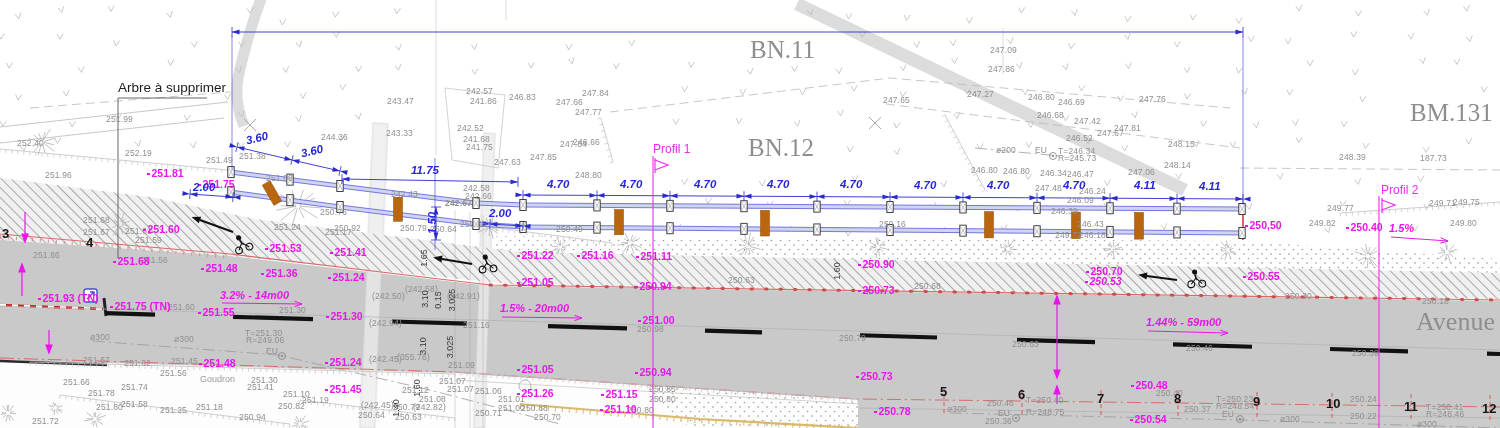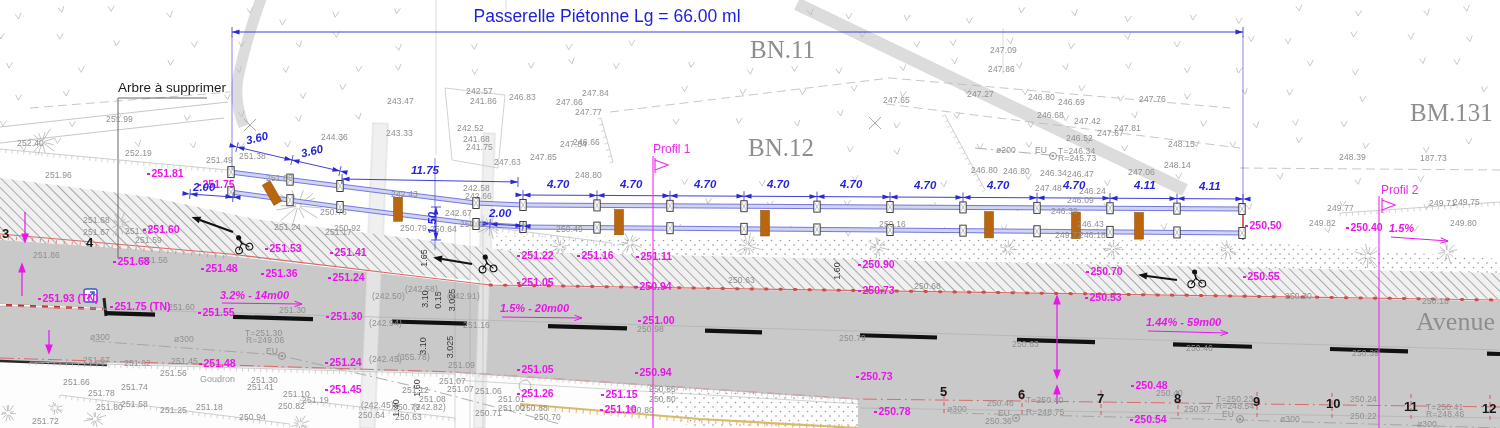--- a/index.html
+++ b/index.html
@@ -1124,21 +1124,21 @@
       <span class="lbl g" style="left: 582px; top: 89px;">247.84</span>
       <span class="lbl g" style="left: 556px; top: 98px;">247.66</span>
       <span class="lbl g" style="left: 575px; top: 108px;">247.77</span>
       <span class="lbl g" style="left: 560px; top: 140px;">247.84</span>
       <span class="lbl g" style="left: 530px; top: 153px;">247.85</span>
       <span class="lbl g" style="left: 494px; top: 158px;">247.63</span>
       <span class="lbl g" style="left: 575px; top: 171px;">248.80</span>
       <span class="lbl g" style="left: 391px; top: 190px;">242.43</span>
       <span class="lbl g" style="left: 463px; top: 184px;">242.58</span>
       <span class="lbl g" style="left: 465px; top: 192px;">242.66</span>
-      <span class="lbl g" style="left: 445px; top: 209px;">242.67</span>
+      <span class="lbl g" style="left: 445px; top: 199px; font-weight: bold;">242.67</span>
       <span class="lbl g" style="left: 460px; top: 220px;">250.65</span>
       <span class="lbl g" style="left: 400px; top: 224px;">250.79</span>
       <span class="lbl g" style="left: 430px; top: 225px;">250.64</span>
       <span class="lbl g" style="left: 556px; top: 225px;">250.49</span>
       <span class="lbl g" style="left: 266px; top: 174px;">251.08</span>
       <span class="lbl g" style="left: 320px; top: 208px;">250.76</span>
       <span class="lbl g" style="left: 325px; top: 228px;">251.17</span>
       <span class="lbl g" style="left: 274px; top: 223px;">251.24</span>
       <span class="lbl g" style="left: 334px; top: 224px;">250.92</span>
       <span class="lbl g" style="left: 883px; top: 96px;">247.65</span>
@@ -1285,21 +1285,21 @@
       <span class="lbl m" style="left: 635px; top: 281px;">250.94</span>
       <span class="lbl m" style="left: 638px; top: 315px;">251.00</span>
       <span class="lbl m" style="left: 517px; top: 364px;">251.05</span>
       <span class="lbl m" style="left: 635px; top: 367px;">250.94</span>
       <span class="lbl m" style="left: 517px; top: 388px;">251.26</span>
       <span class="lbl m" style="left: 601px; top: 389px;">251.15</span>
       <span class="lbl m" style="left: 600px; top: 404px;">251.10</span>
       <span class="lbl m" style="left: 858px; top: 259px;">250.90</span>
       <span class="lbl m" style="left: 858px; top: 285px;">250.73</span>
       <span class="lbl m" style="left: 1086px; top: 266px;">250.70</span>
-      <span class="lbl m" style="left: 1085px; top: 292px;">250.53</span>
+      <span class="lbl m" style="left: 1085px; top: 276px; font-style: italic;">250.53</span>
       <span class="lbl m" style="left: 856px; top: 371px;">250.73</span>
       <span class="lbl m" style="left: 874px; top: 406px;">250.78</span>
       <span class="lbl m" style="left: 1131px; top: 380px;">250.48</span>
       <span class="lbl m" style="left: 1130px; top: 414px;">250.54</span>
       <span class="lbl m" style="left: 1243px; top: 271px;">250.55</span>
       <span class="lbl m" style="left: 1346px; top: 222px;">250.40</span>
       <span class="lbl m" style="left: 1245px; top: 220px;">250,50</span>
       <span class="lbl b" style="left: 246px; top: 133px; transform: rotate(-13deg);">3.60</span>
       <span class="lbl b" style="left: 301px; top: 146px; transform: rotate(-13deg);">3.60</span>
       <span class="lbl b" style="left: 193px; top: 182px;">2.00</span>
@@ -1330,21 +1330,20 @@
       <span class="lbl s" style="left: 940px; top: 385px;">5</span>
       <span class="lbl s" style="left: 1018px; top: 388px;">6</span>
       <span class="lbl s" style="left: 1097px; top: 392px;">7</span>
       <span class="lbl s" style="left: 1174px; top: 392px;">8</span>
       <span class="lbl s" style="left: 1253px; top: 395px;">9</span>
       <span class="lbl s" style="left: 1326px; top: 397px;">10</span>
       <span class="lbl s" style="left: 1404px; top: 400px;">11</span>
       <span class="lbl s" style="left: 1482px; top: 402px;">12</span>
     </div>
 
-<div id="title">Passerelle Piétonne Lg = 66.00 ml</div>
 <div id="arbre">Arbre à supprimer</div>
 <div id="goudron">Goudron</div>
 
 <div class="zone" style="left: 750px; top: 36px; font-size: 25px;">BN.11</div>
     <div class="zone" style="left: 748px; top: 134px; font-size: 25px;">BN.12</div>
     <div class="zone" style="left: 1410px; top: 99px; font-size: 25px;">BM.131</div>
     <div class="zone" style="left: 1416px; top: 307px; font-size: 26px;">Avenue</div>
     <div class="sl" style="left: 220px; top: 289px;">3.2% - 14m00</div>
     <div class="sl" style="left: 500px; top: 302px;">1.5% - 20m00</div>
     <div class="sl" style="left: 1146px; top: 316px;">1.44% - 59m00</div>

